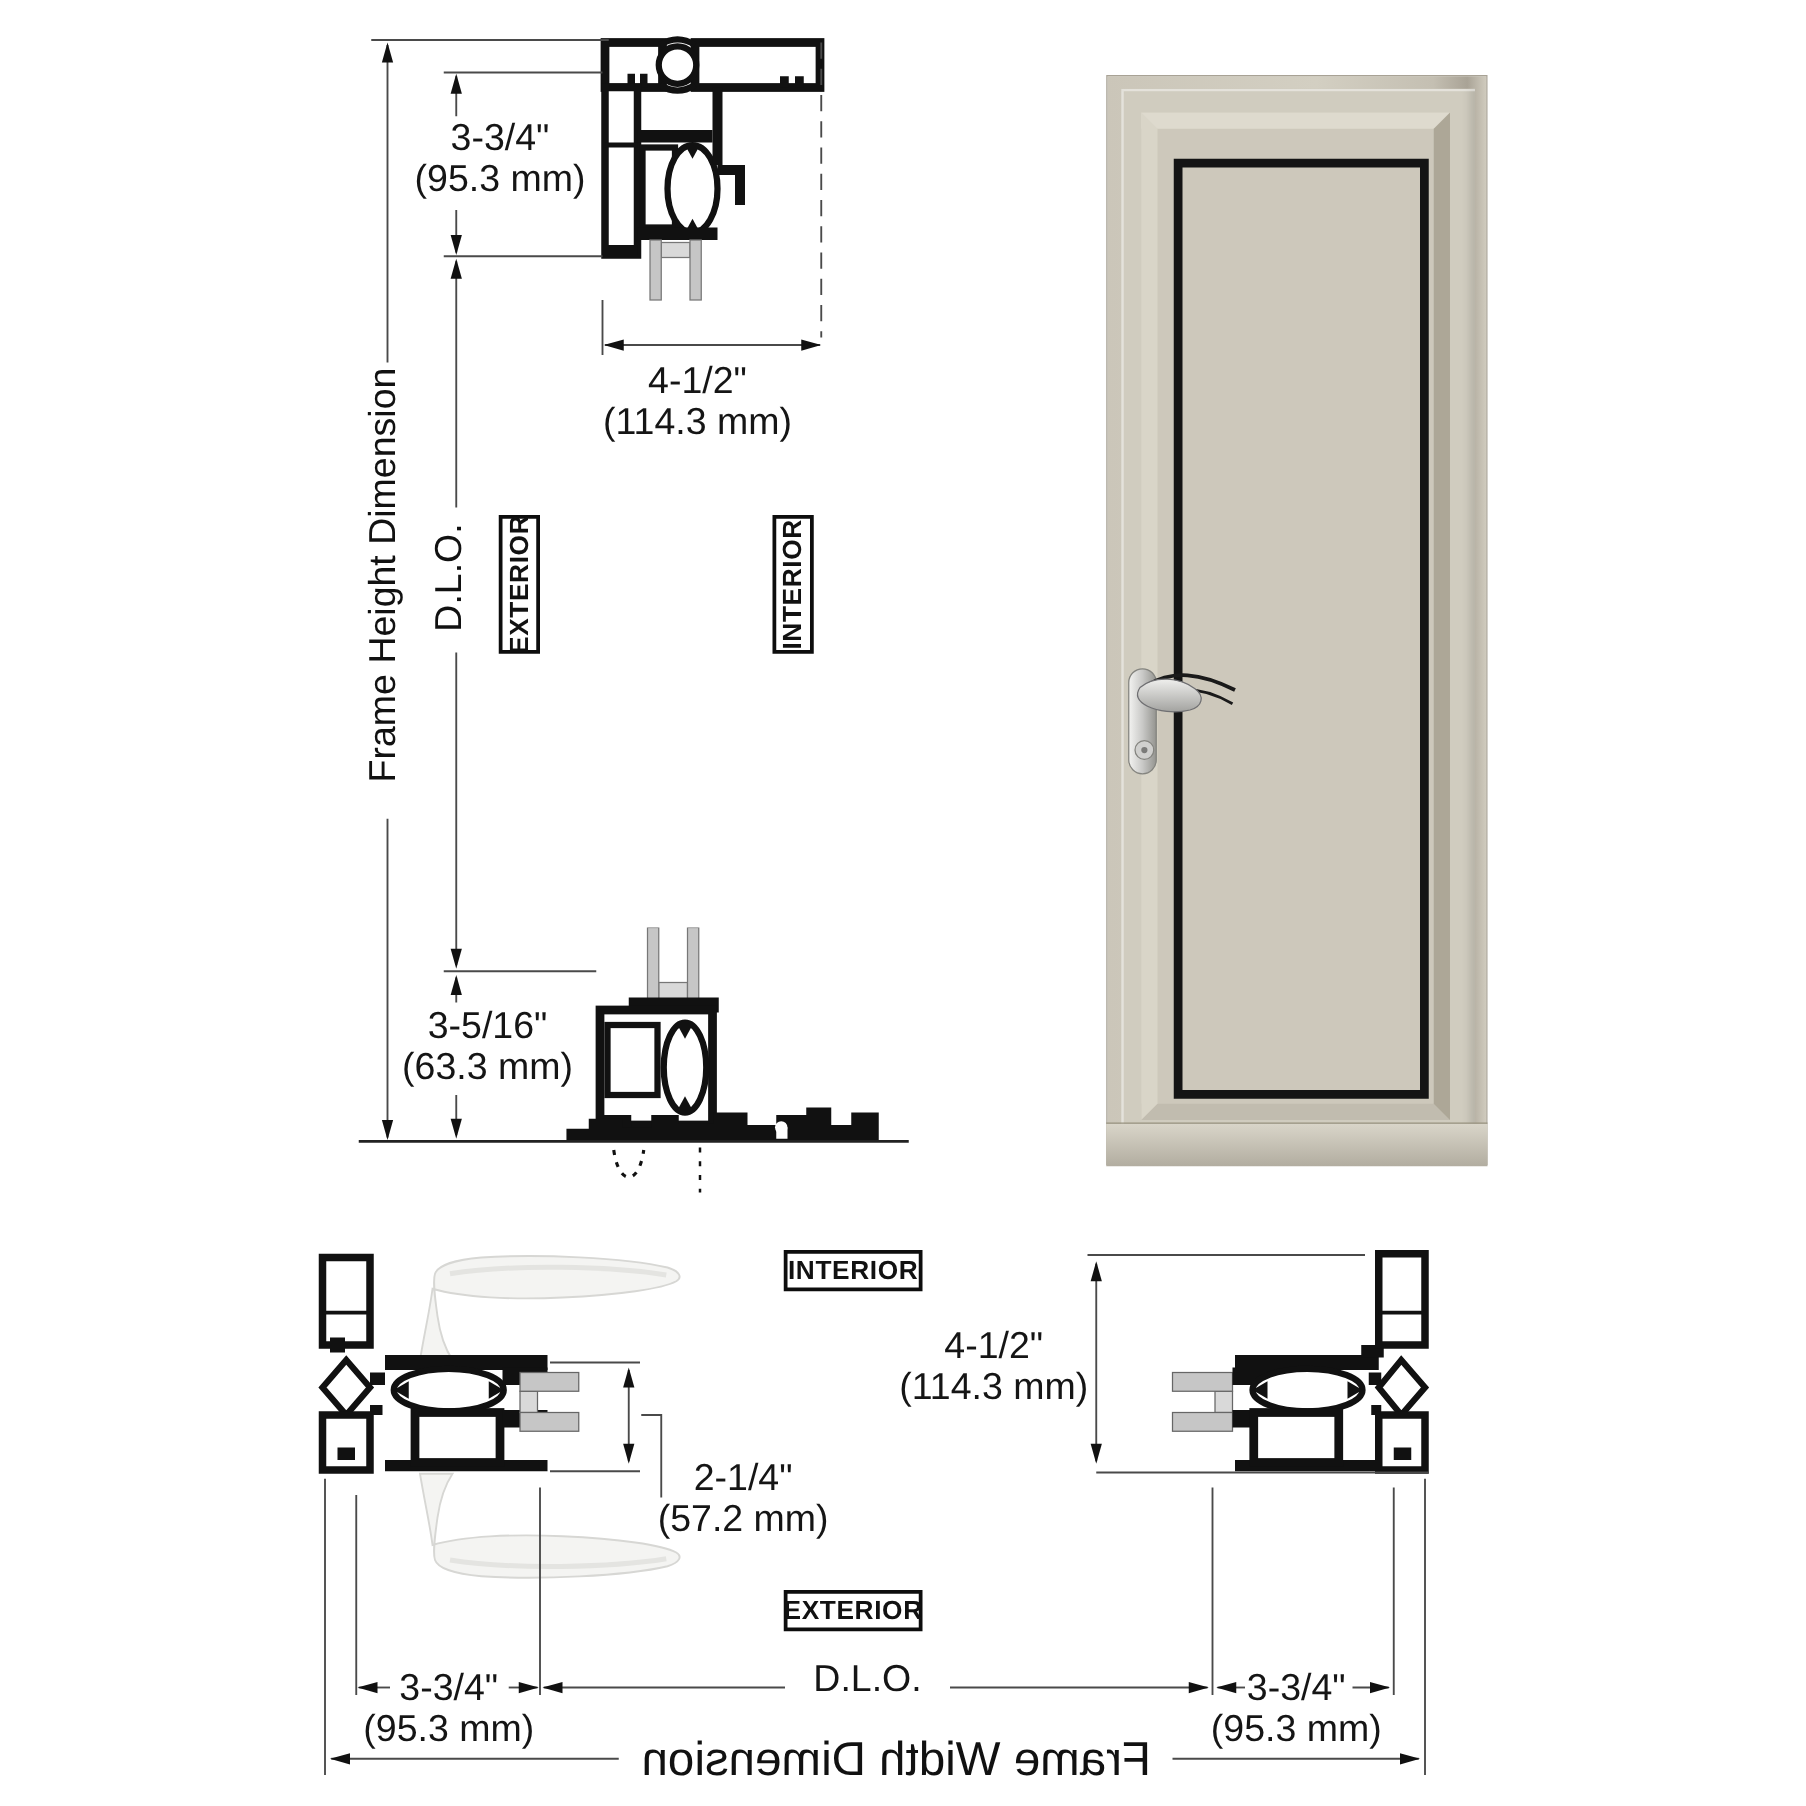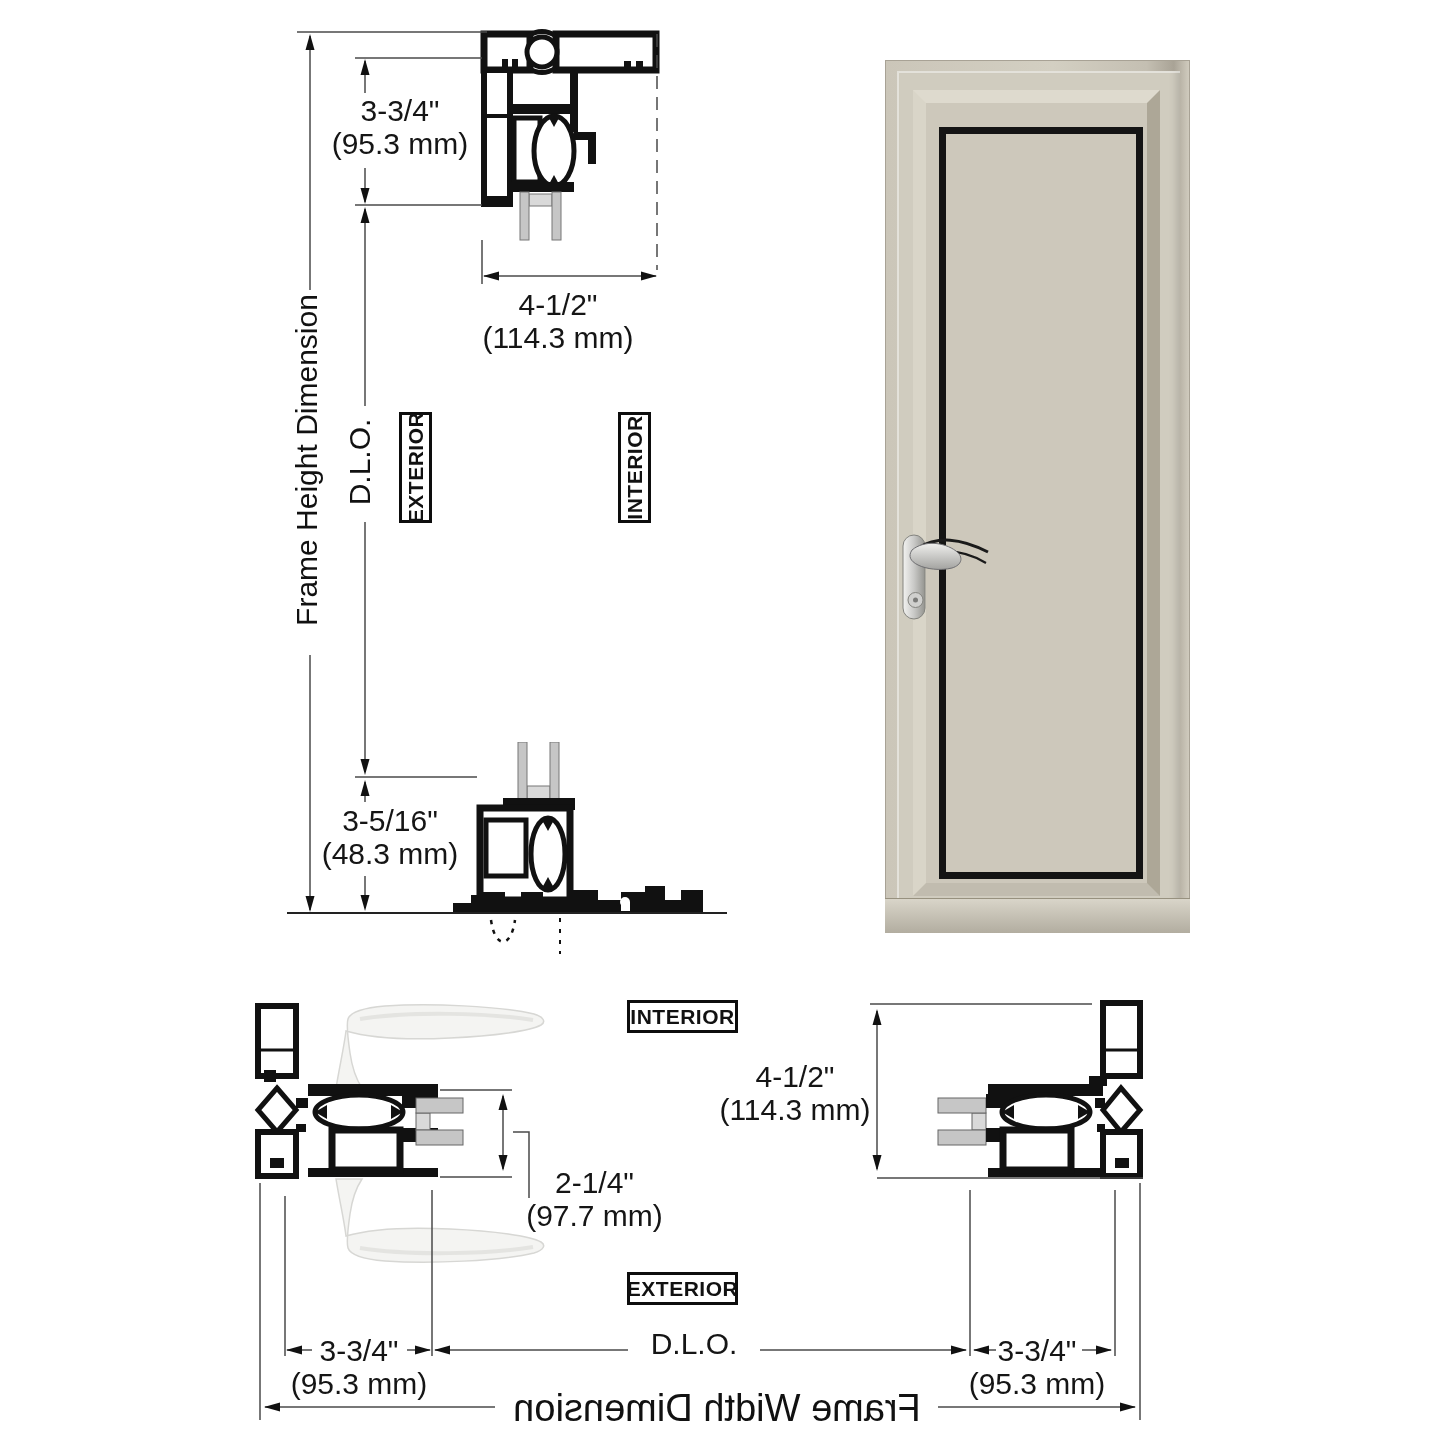--- a/index.html
+++ b/index.html
@@ -232,30 +232,30 @@
     <span>(95.3 mm)</span>
   </div>
 
   <div class="abs dim" style="left:478px;top:288px;width:160px;">
     <span>4-1/2"</span>
     <span>(114.3 mm)</span>
   </div>
 
   <div class="abs dim" style="left:310px;top:804px;width:160px;">
     <span>3-5/16"</span>
-    <span>(48.3 mm)</span>
+    <span>(63.3 mm)</span>
   </div>
 
   <div class="abs badge" style="left:627px;top:1000px;width:111px;height:33px;box-sizing:border-box;">INTERIOR</div>
 
   <div class="abs badge" style="left:627px;top:1272px;width:111px;height:33px;box-sizing:border-box;">EXTERIOR</div>
 
   <div class="abs dim" style="left:512px;top:1166px;width:165px;">
     <span>2-1/4"</span>
-    <span>(97.7 mm)</span>
+    <span>(57.2 mm)</span>
   </div>
 
   <div class="abs dim" style="left:715px;top:1060px;width:160px;">
     <span>4-1/2"</span>
     <span>(114.3 mm)</span>
   </div>
 
   <div class="abs dim" style="left:279px;top:1334px;width:160px;">
     <span>3-3/4"</span>
     <span>(95.3 mm)</span>

